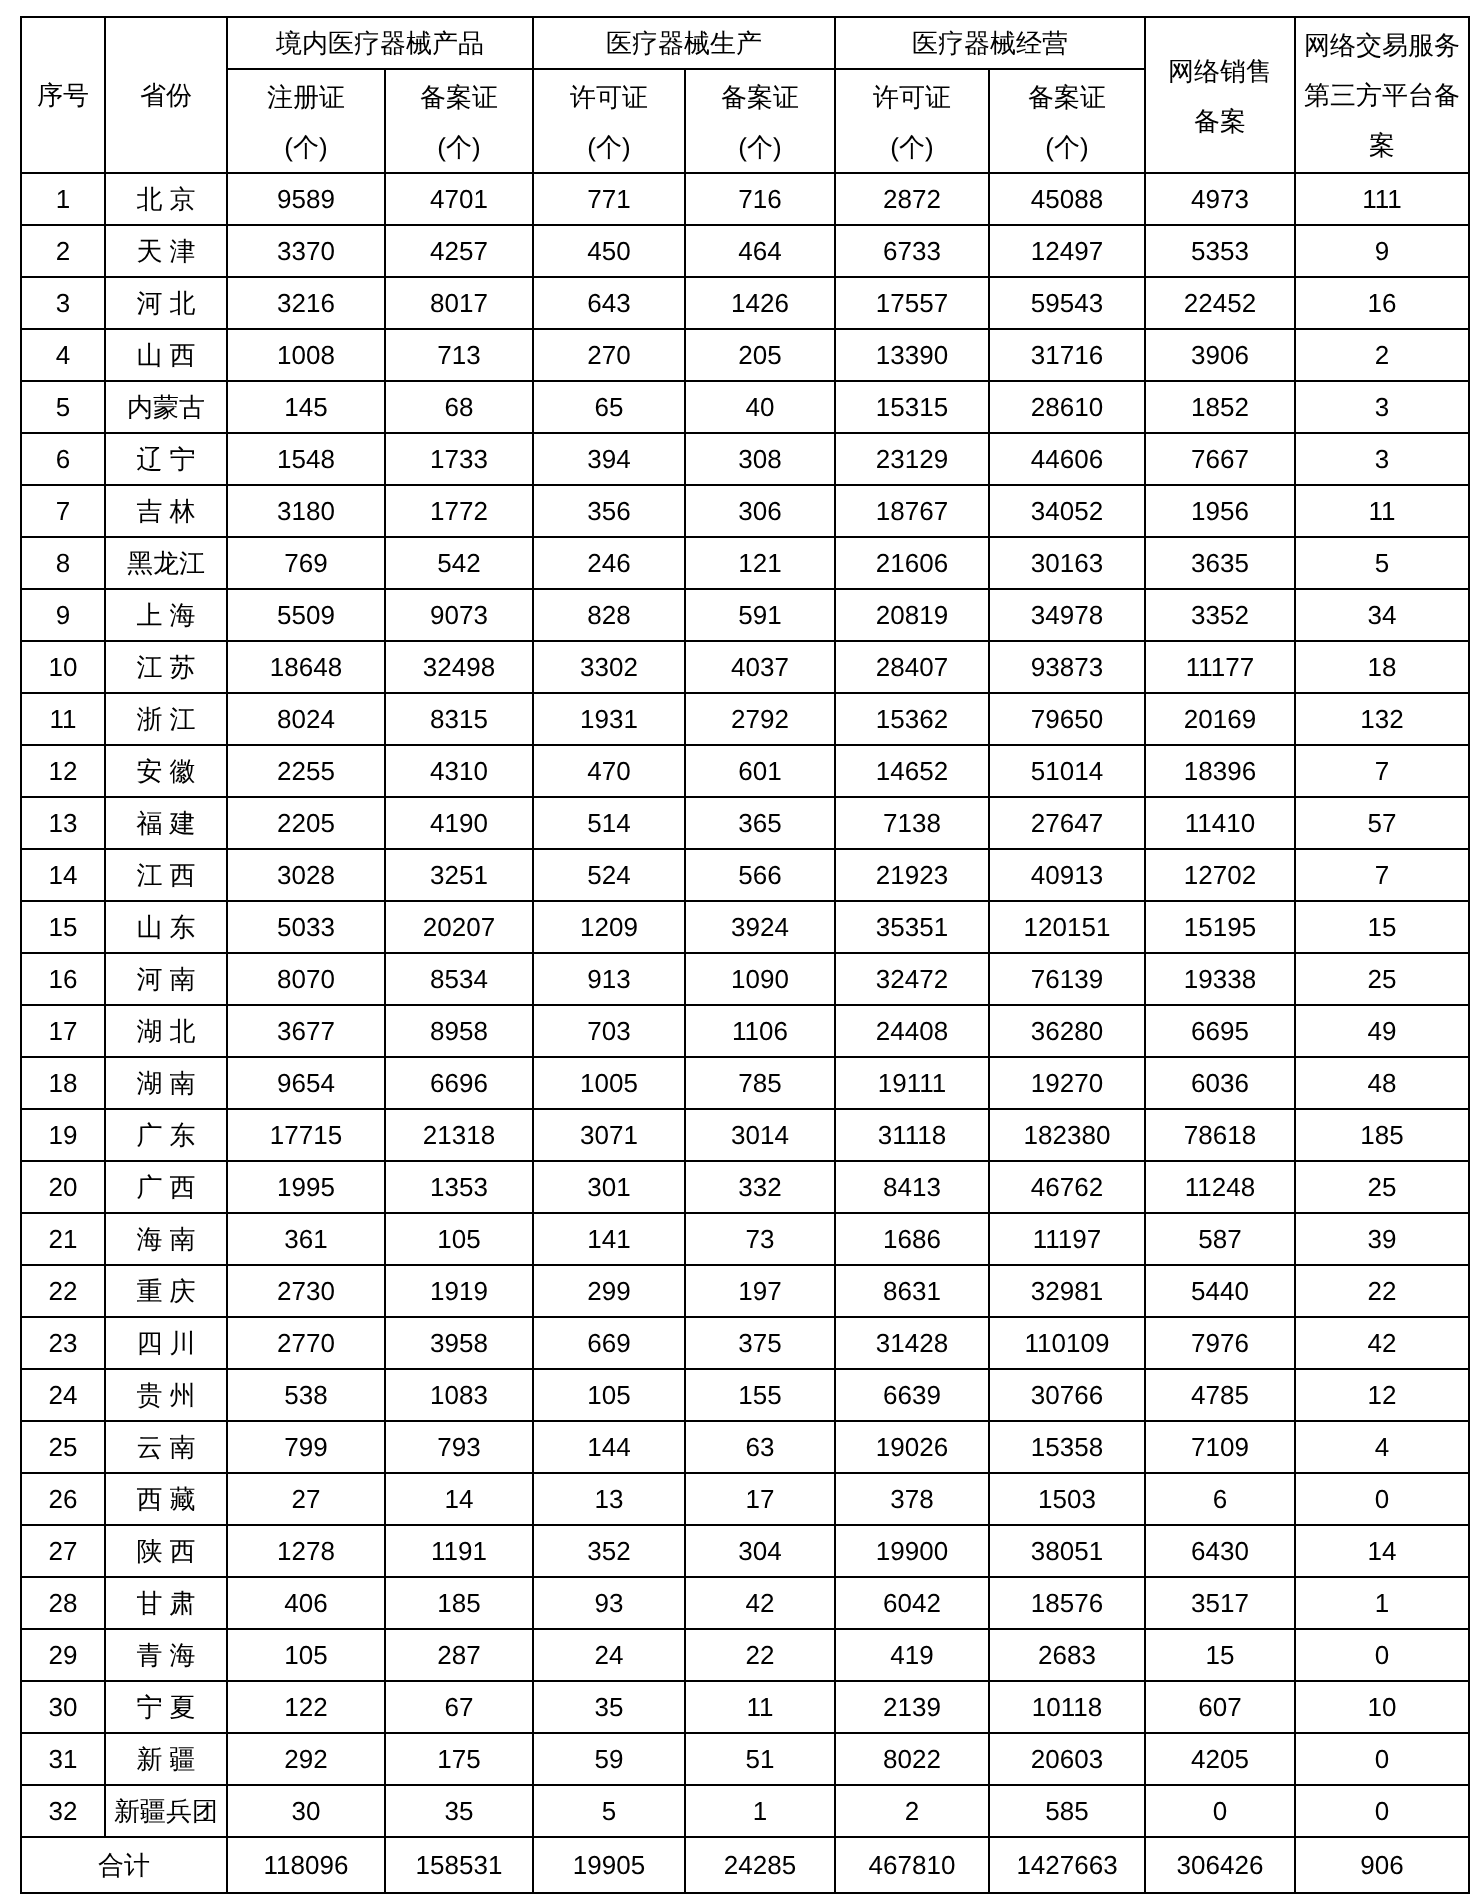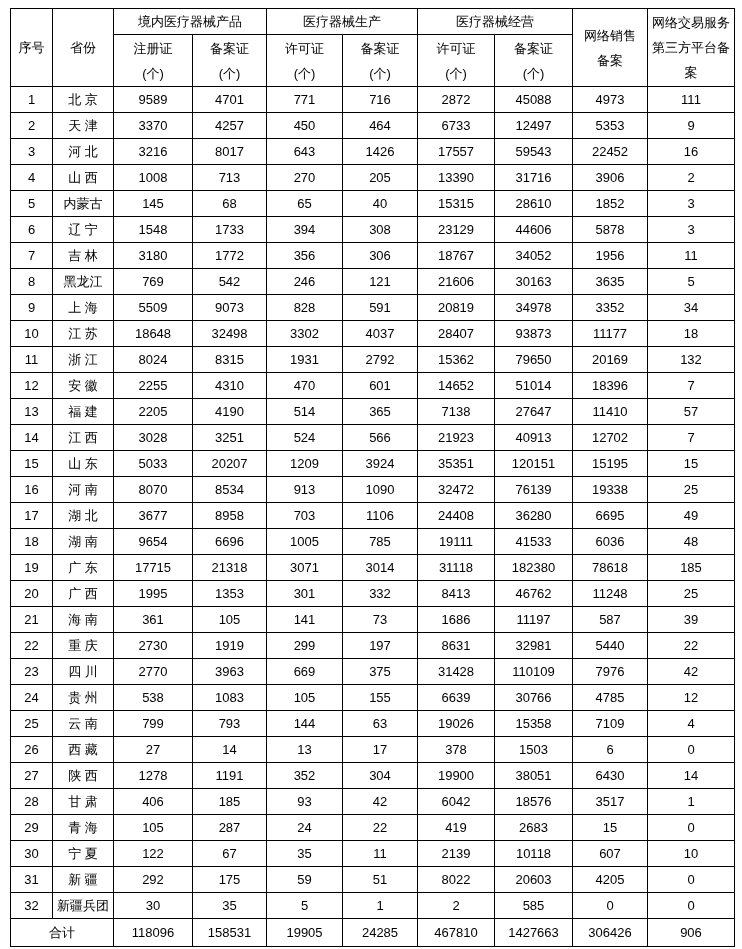--- a/index.html
+++ b/index.html
@@ -135,21 +135,21 @@
       </tr>
       <tr>
         <td>6</td>
         <td>辽 宁</td>
         <td>1548</td>
         <td>1733</td>
         <td>394</td>
         <td>308</td>
         <td>23129</td>
         <td>44606</td>
-        <td>5878</td>
+        <td>7667</td>
         <td>3</td>
       </tr>
       <tr>
         <td>7</td>
         <td>吉 林</td>
         <td>3180</td>
         <td>1772</td>
         <td>356</td>
         <td>306</td>
         <td>18767</td>
@@ -278,21 +278,21 @@
         <td>49</td>
       </tr>
       <tr>
         <td>18</td>
         <td>湖 南</td>
         <td>9654</td>
         <td>6696</td>
         <td>1005</td>
         <td>785</td>
         <td>19111</td>
-        <td>41533</td>
+        <td>19270</td>
         <td>6036</td>
         <td>48</td>
       </tr>
       <tr>
         <td>19</td>
         <td>广 东</td>
         <td>17715</td>
         <td>21318</td>
         <td>3071</td>
         <td>3014</td>
@@ -334,21 +334,21 @@
         <td>197</td>
         <td>8631</td>
         <td>32981</td>
         <td>5440</td>
         <td>22</td>
       </tr>
       <tr>
         <td>23</td>
         <td>四 川</td>
         <td>2770</td>
-        <td>3963</td>
+        <td>3958</td>
         <td>669</td>
         <td>375</td>
         <td>31428</td>
         <td>110109</td>
         <td>7976</td>
         <td>42</td>
       </tr>
       <tr>
         <td>24</td>
         <td>贵 州</td>

